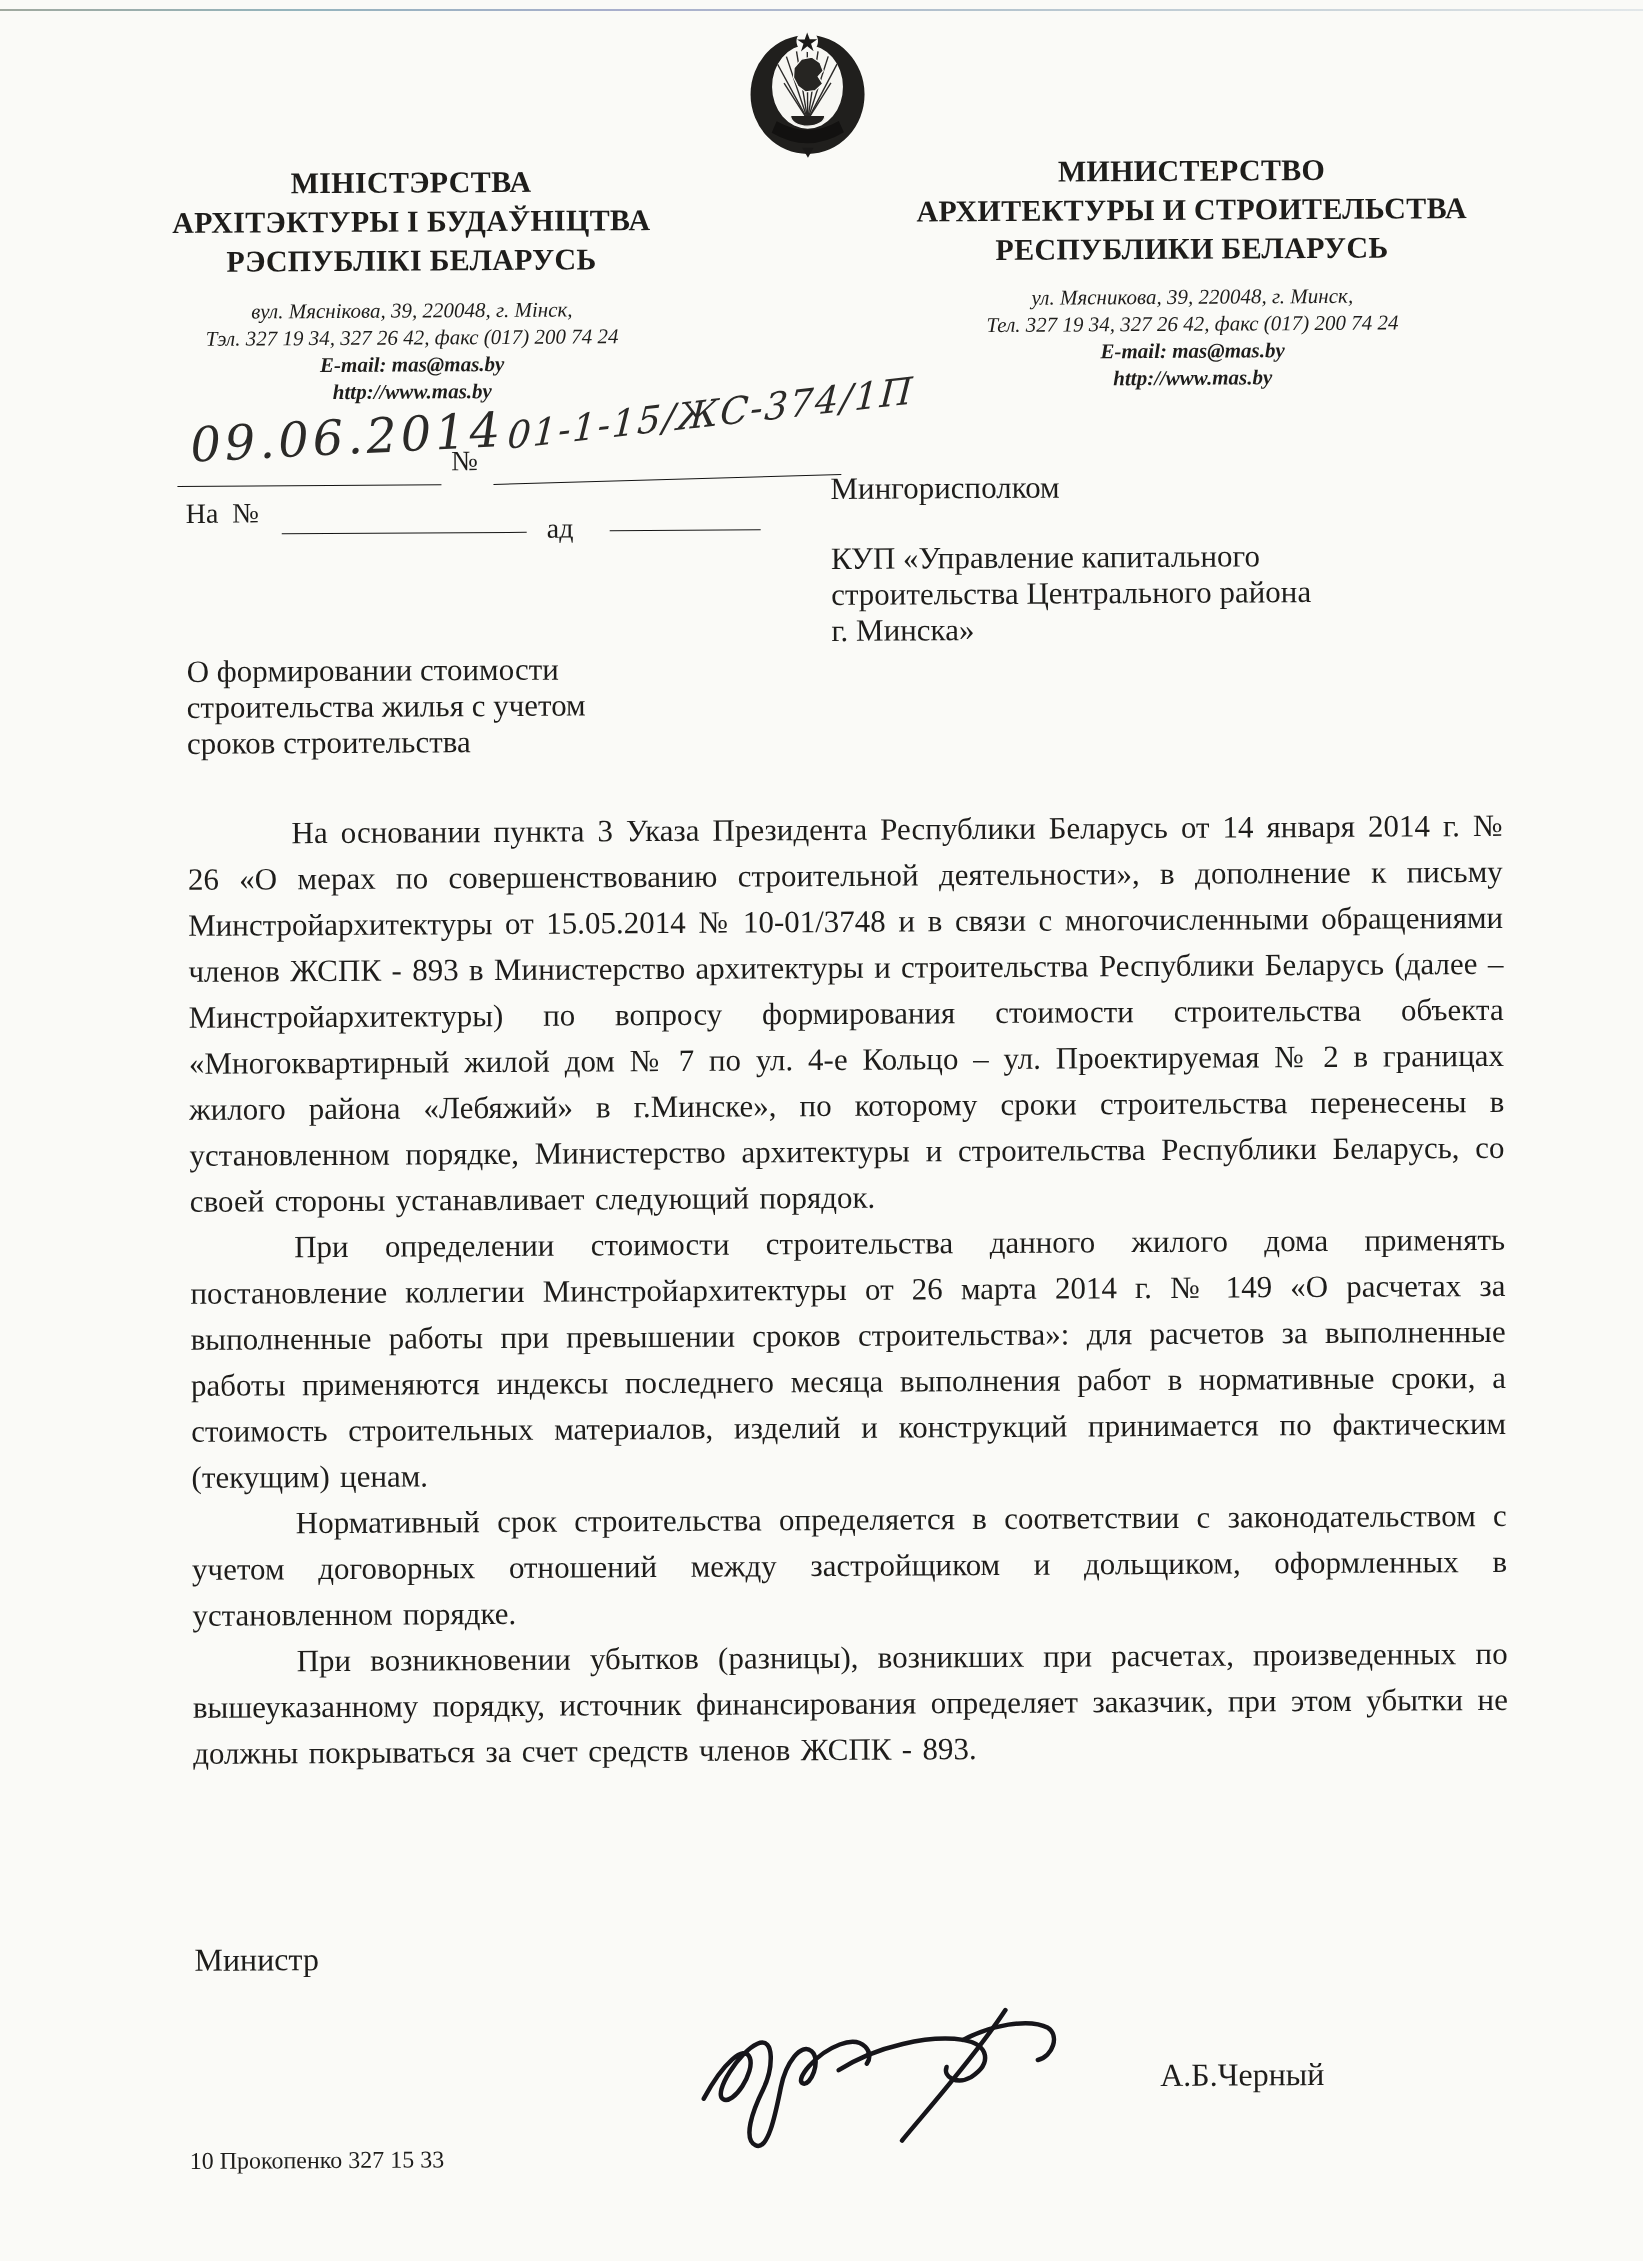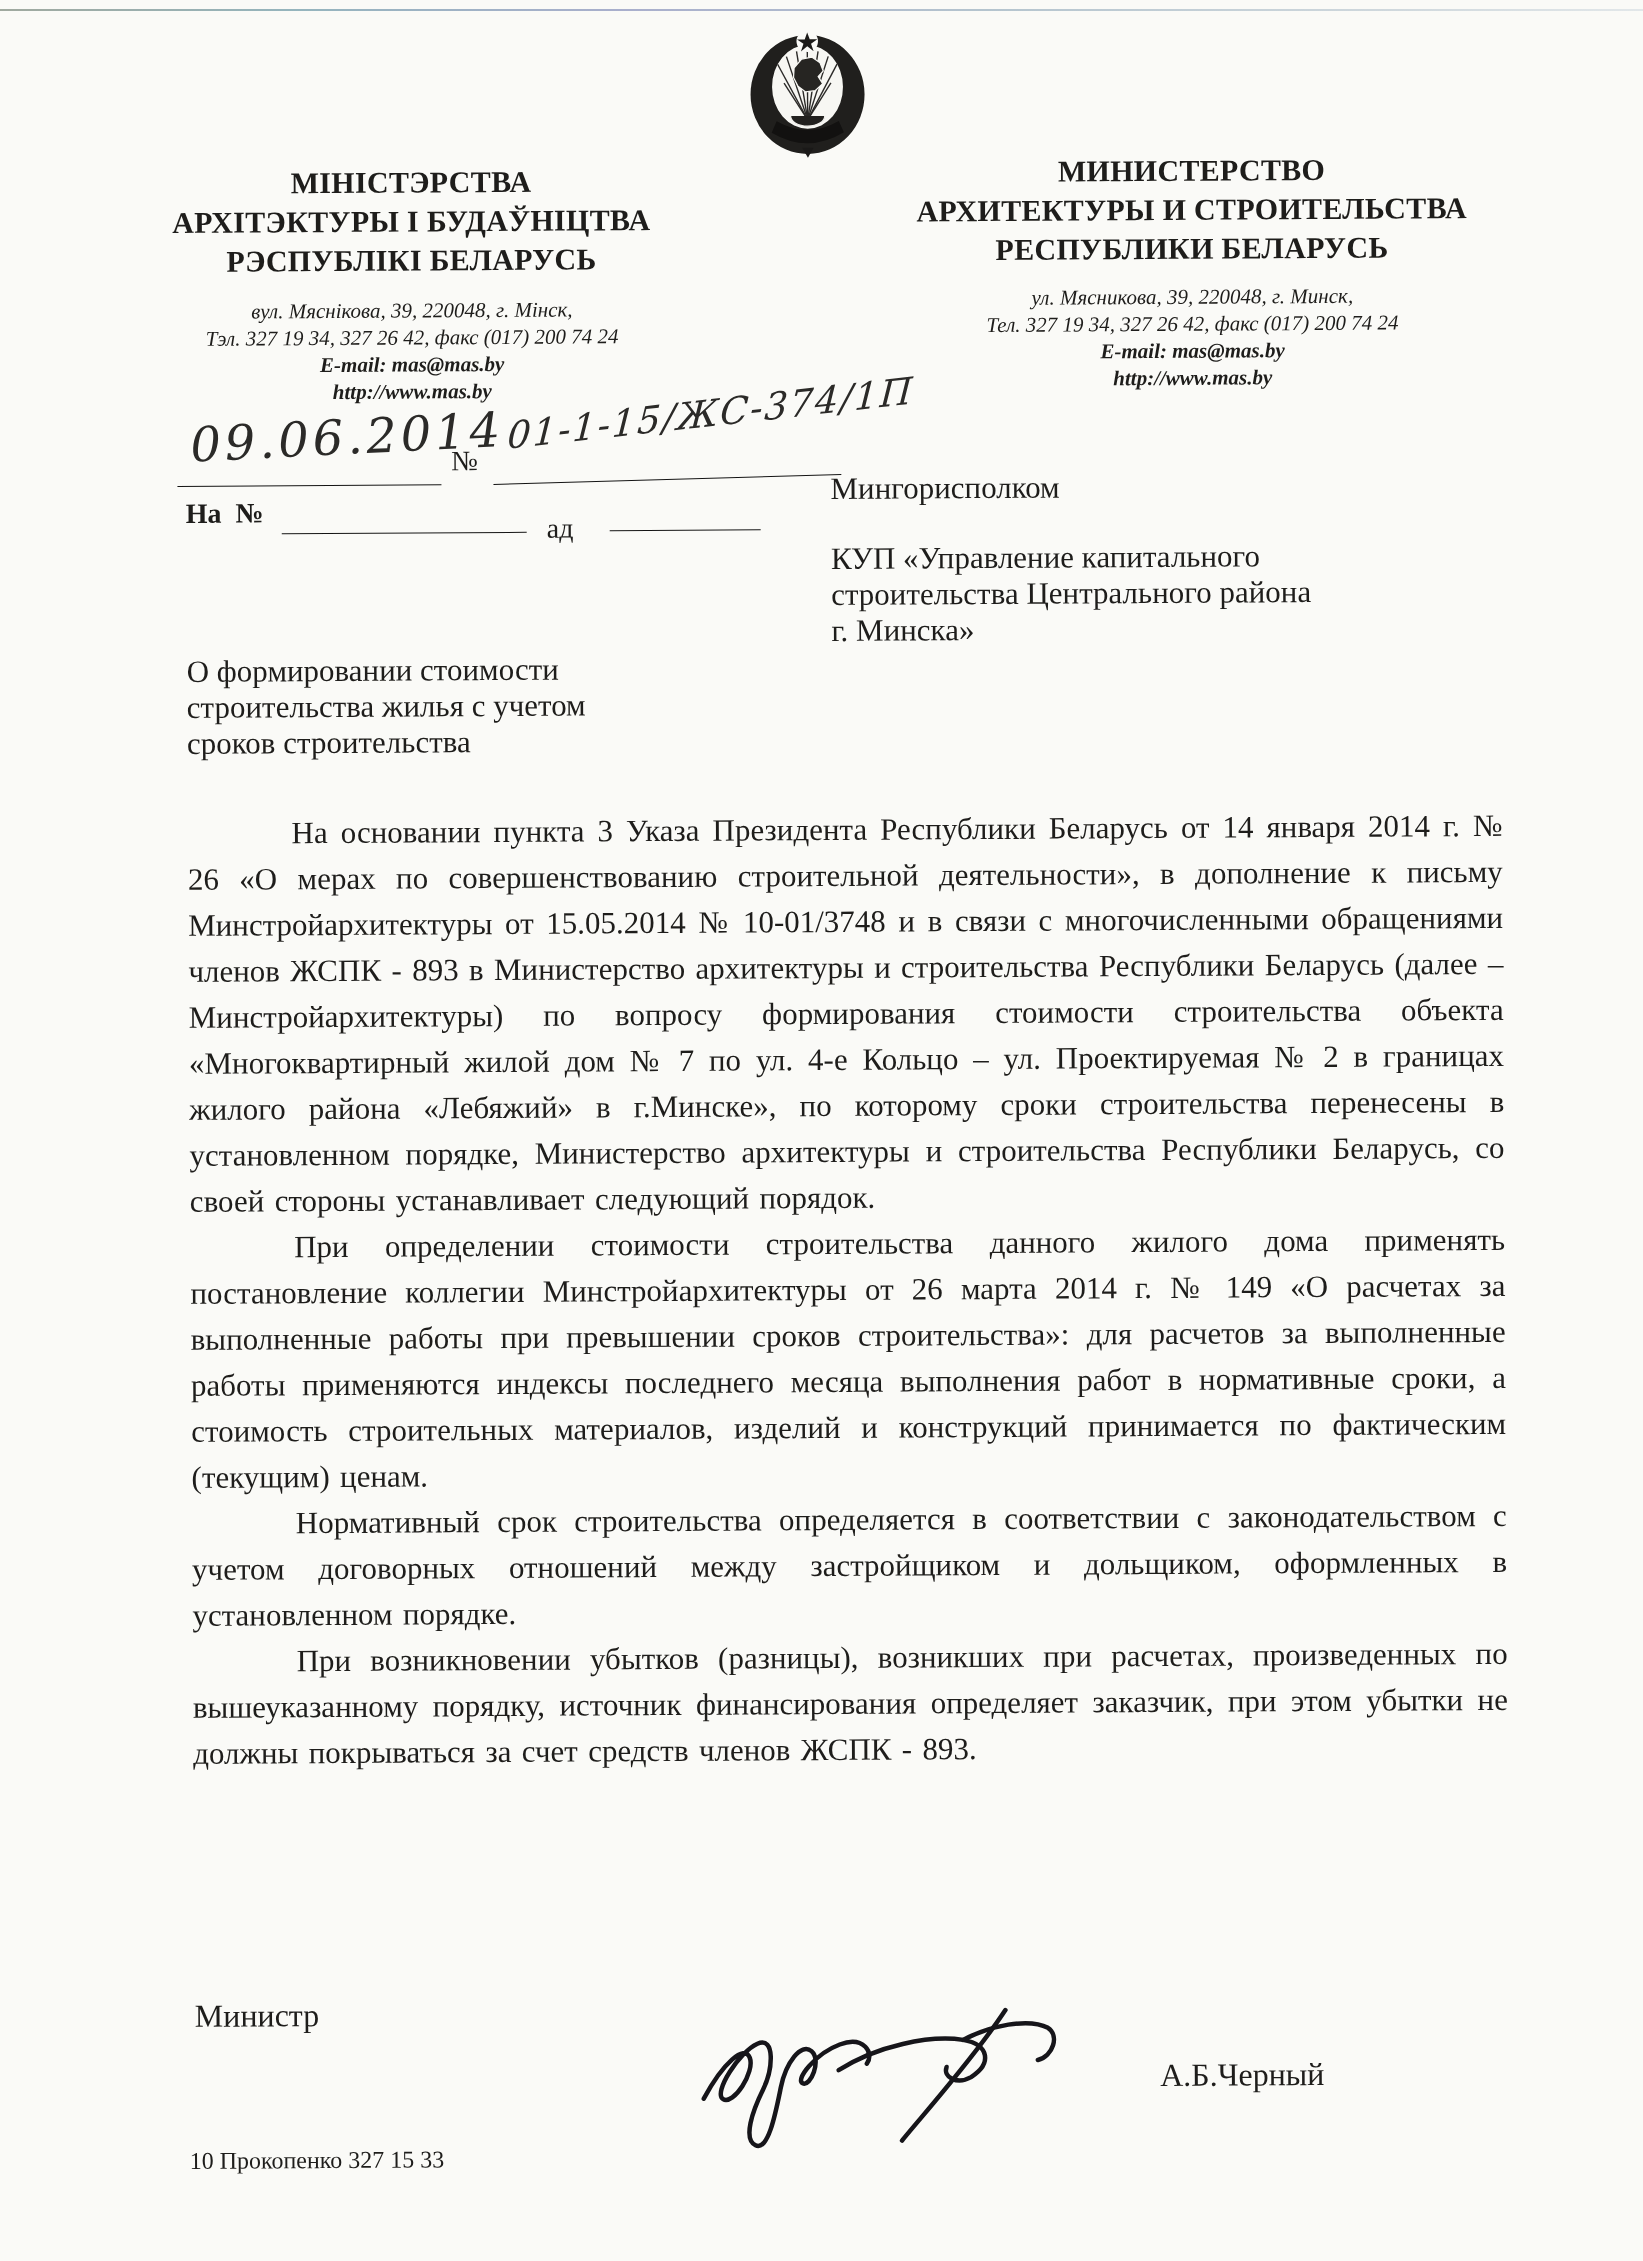--- a/index.html
+++ b/index.html
@@ -92,21 +92,21 @@
     <div class="addr addr-bold">E-mail: mas@mas.by</div>
     <div class="addr addr-bold">http://www.mas.by</div>
   </div>
 
   <div class="abs hand" style="left:193px;top:406px;font-size:48px;transform:rotate(-2.5deg);letter-spacing:3.9px;">09.06.2014</div>
   <div class="abs blank-line" style="left:180px;top:482px;width:264px;"></div>
   <div class="abs label" style="left:454px;top:443px;">№</div>
   <div class="abs hand" style="left:509px;top:413px;font-size:37px;transform:rotate(-6deg) skewX(-10deg);transform-origin:0 100%;letter-spacing:1.9px;">01-1-15/ЖС-374/1П</div>
   <div class="abs blank-line" style="left:496px;top:478px;width:348px;transform:rotate(-1.3deg);"></div>
 
-  <div class="abs label" style="left:188px;top:494px;white-space:pre;font-weight:bold;">На  №</div>
+  <div class="abs label" style="left:188px;top:494px;white-space:pre;">На  №</div>
   <div class="abs blank-line" style="left:284px;top:530px;width:245px;"></div>
   <div class="abs label" style="left:549px;top:491px;margin-top:20px;">ад</div>
   <div class="abs blank-line" style="left:612px;top:529px;width:151px;"></div>
 
   <div class="abs recip" style="left:833px;top:471px;">Мингорисполком</div>
   <div class="abs" style="left:833px;top:541px;width:683px;">
     <div class="recip">КУП «Управление капитального</div>
     <div class="recip">строительства Центрального района</div>
     <div class="recip">г. Минска»</div>
   </div>
@@ -117,21 +117,21 @@
     <div class="subj">сроков строительства</div>
   </div>
 
   <div class="abs" style="left:188px;top:807px;">
     <p class="body-par">На основании пункта 3 Указа Президента Республики Беларусь от 14 января 2014 г. № 26 «О мерах по совершенствованию строительной деятельности», в дополнение к письму Минстройархитектуры от 15.05.2014 № 10-01/3748 и в связи с многочисленными обращениями членов ЖСПК - 893 в Министерство архитектуры и строительства Республики Беларусь (далее – Минстройархитектуры) по вопросу формирования стоимости строительства объекта «Многоквартирный жилой дом № 7 по ул. 4-е Кольцо – ул. Проектируемая № 2 в границах жилого района «Лебяжий» в г.Минске», по которому сроки строительства перенесены в установленном порядке, Министерство архитектуры и строительства Республики Беларусь, со своей стороны устанавливает следующий порядок.</p>
     <p class="body-par">При определении стоимости строительства данного жилого дома применять постановление коллегии Минстройархитектуры от 26 марта 2014 г. № 149 «О расчетах за выполненные работы при превышении сроков строительства»: для расчетов за выполненные работы применяются индексы последнего месяца выполнения работ в нормативные сроки, а стоимость строительных материалов, изделий и конструкций принимается по фактическим (текущим) ценам.</p>
     <p class="body-par">Нормативный срок строительства определяется в соответствии с законодательством с учетом договорных отношений между застройщиком и дольщиком, оформленных в установленном порядке.</p>
     <p class="body-par">При возникновении убытков (разницы), возникших при расчетах, произведенных по вышеуказанному порядку, источник финансирования определяет заказчик, при этом убытки не должны покрываться за счет средств членов ЖСПК - 893.</p>
   </div>
 
-  <div class="abs sig-label" style="left:188px;top:1994px;">Министр</div>
+  <div class="abs sig-label" style="left:188px;top:1938px;">Министр</div>
 
   <div class="abs" style="left:670px;top:1979px;width:413px;height:180px;">
     <svg viewBox="0 0 640 280" width="413" height="180">
       <g fill="none" stroke="#16151a" stroke-width="7" stroke-linecap="round">
         <path d="M40 185 C 70 130, 104 100, 112 122 C 120 144, 86 196, 70 186 C 54 176, 96 112, 124 100 C 152 88, 148 140, 132 172 C 116 204, 100 248, 120 258 C 140 268, 152 206, 160 168 C 168 130, 192 98, 208 112 C 224 126, 206 168, 194 162 C 182 156, 214 116, 252 102 C 290 88, 306 116, 294 132"></path>
         <path d="M250 142 C 310 104, 392 88, 444 96 C 486 104, 488 134, 456 154 C 434 166, 412 154, 418 138"></path>
         <path d="M510 50 C 458 128, 372 222, 348 252"></path>
         <path d="M444 96 C 486 74, 546 62, 576 78 C 594 90, 584 122, 560 128"></path>
       </g>
     </svg>

